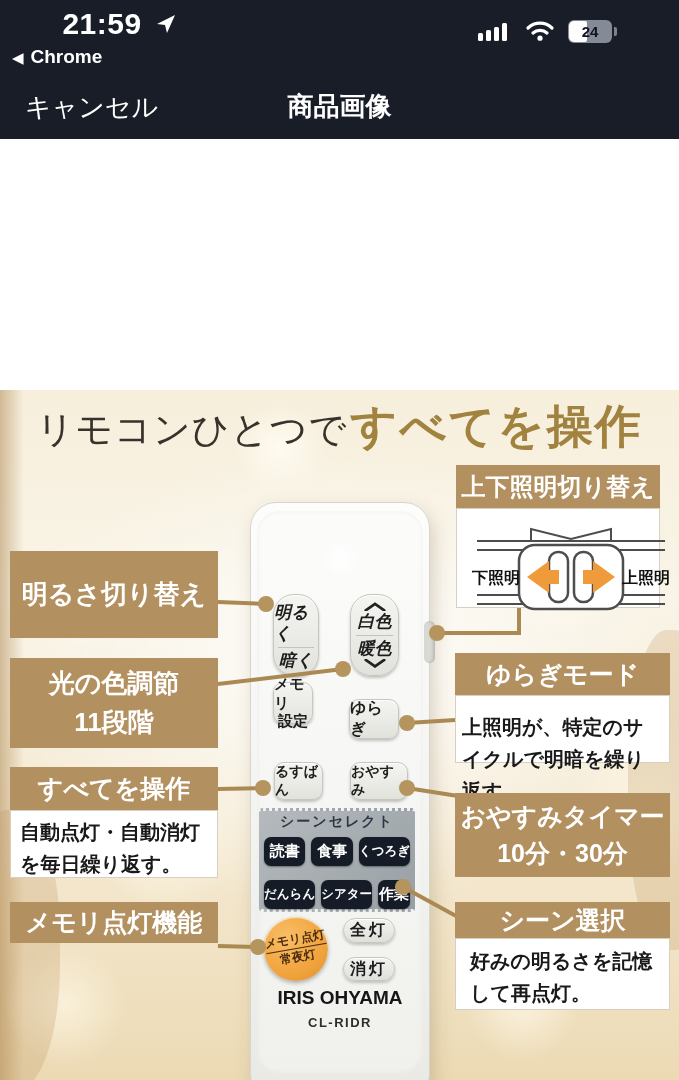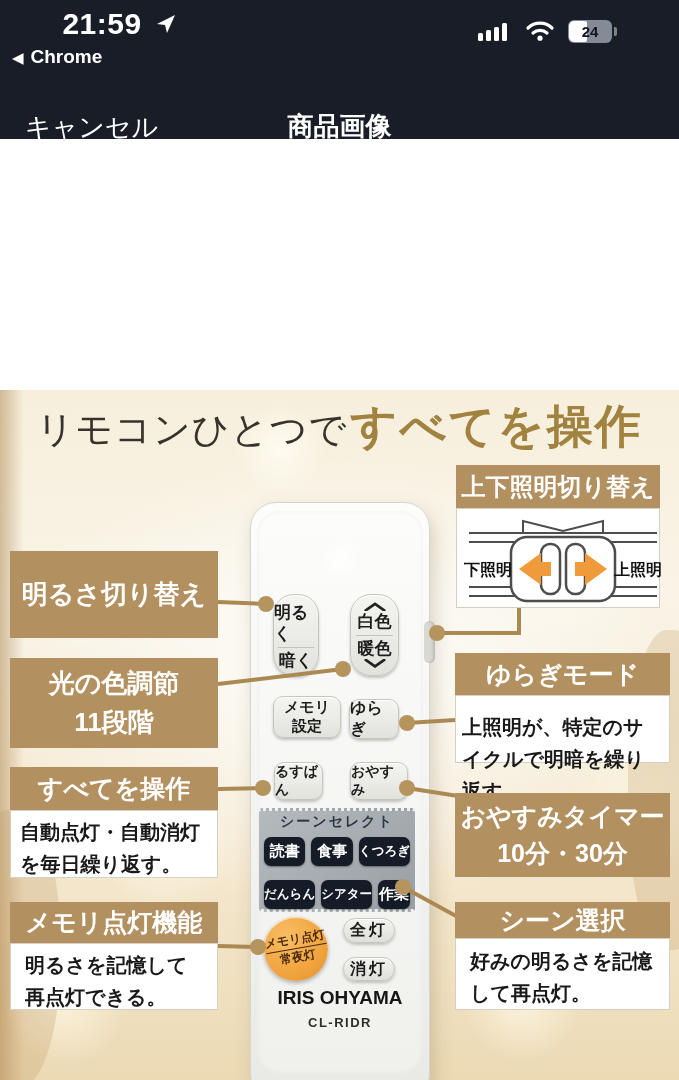--- a/index.html
+++ b/index.html
@@ -16,21 +16,21 @@
   .back-label{font-size:19px;font-weight:700;}
   .sb-icons{position:absolute;right:0;top:18px;left:0;height:28px;}
   .cell{position:absolute;left:478px;top:5px;display:flex;align-items:flex-end;gap:3px;height:18px;}
   .cell i{display:block;width:5px;background:#fff;border-radius:1.5px;}
   .wifi{position:absolute;left:525px;top:2px;}
   .batt{position:absolute;left:568px;top:2px;width:44px;height:23px;background:#858b96;border-radius:6px;}
   .batt-fill{position:absolute;left:1px;top:1px;bottom:1px;width:42%;background:#fdfdfd;border-radius:5px 2px 2px 5px;}
   .batt-num{position:absolute;inset:0;display:flex;align-items:center;justify-content:center;
     font-size:15px;font-weight:800;color:#10151d;}
   .batt-nub{position:absolute;right:-5px;top:7px;width:3.5px;height:9px;background:rgba(255,255,255,.45);border-radius:0 2px 2px 0;}
-  .nav-row{position:absolute;left:0;top:84px;width:100%;height:46px;margin-top:20px;}
+  .nav-row{position:absolute;left:0;top:84px;width:100%;height:46px;}
   .nav-cancel{position:absolute;left:25px;top:6px;color:#fff;font-size:26px;font-weight:500;cursor:pointer;}
   .nav-title{position:absolute;left:0;top:5px;width:100%;text-align:center;color:#fff;font-size:26px;font-weight:700;}
 
   
   .gap{position:absolute;left:0;top:139px;width:679px;height:251px;background:#ffffff;}
 
   
   .hero{position:absolute;left:0;top:390px;width:679px;height:690px;overflow:hidden;
     background-image:
       radial-gradient(480px 330px at 50% 42%, rgba(255,255,255,.85), rgba(255,255,255,0) 70%),
@@ -63,21 +63,21 @@
   .remote-face{position:absolute;left:6px;top:8px;right:6px;bottom:12px;border-radius:22px;
     background:linear-gradient(180deg,#fcfcfb,#f0f0ed);box-shadow:inset 0 0 6px rgba(0,0,0,.05);}
   .lens{position:absolute;left:70px;top:36px;width:40px;height:40px;border-radius:50%;
     background:radial-gradient(circle,#ffffff,rgba(255,255,255,0) 75%);}
   .side-bump{position:absolute;right:-6px;top:118px;width:11px;height:42px;border-radius:6px;
     background:#d9d9d4;box-shadow:inset -2px 0 3px rgba(0,0,0,.15);}
   .rbtn{position:absolute;background:linear-gradient(180deg,#f4f4f1,#e2e2dd);
     border:1px solid #c7c7c0;border-radius:10px;box-shadow:0 2px 3px rgba(0,0,0,.22),inset 0 1px 0 #fff;
     display:flex;flex-direction:column;align-items:center;justify-content:center;
     color:#1d1d1d;font-weight:700;box-sizing:border-box;}
-  .rocker{border-radius:21px;justify-content:space-between;padding:7px 0;}
+  .rocker{border-radius:21px;justify-content:space-between;padding:7px 0;font-style:italic;}
   .rocker .lbl{font-size:17px;line-height:1.25;}
   .rocker .lbl.low{border-top:1px solid #c3c3bb;width:80%;text-align:center;padding-top:2px;margin-top:2px;}
   .two-line{font-size:15px;line-height:1.25;}
   .btn-one{font-size:16px;}
 
   .scene-panel{position:absolute;left:8px;top:305px;width:156px;height:104px;border-radius:4px;
     background:linear-gradient(135deg,#b4babd,#99a0a5);
     border-top:3px dotted rgba(255,255,255,.85);border-bottom:3px dotted rgba(255,255,255,.85);
     box-sizing:border-box;padding:1px 5px;}
   .scene-label{text-align:center;color:#2c3644;font-size:14px;font-weight:700;letter-spacing:2px;margin-top:1px;}
@@ -185,21 +185,21 @@
         <svg width="26" height="10" viewBox="0 0 26 10">
             <polyline points="3,9 13,2 23,9" stroke="#222" stroke-width="3" fill="none" stroke-linecap="round"></polyline>
           </svg>
         <span class="lbl">白色</span>
         <span class="lbl low">暖色</span>
         <svg width="26" height="10" viewBox="0 0 26 10">
             <polyline points="3,1 13,8 23,1" stroke="#222" stroke-width="3" fill="none" stroke-linecap="round"></polyline>
           </svg>
       </div>
 
-      <div class="rbtn two-line" style="left:22px;top:193px;width:68px;height:42px;">
+      <div class="rbtn two-line" style="left:22px;top:179px;width:40px;height:42px;">
         <span>メモリ</span>
         <span>設定</span>
       </div>
       <div class="rbtn btn-one" style="left:98px;top:196px;width:50px;height:40px;">ゆらぎ</div>
       <div class="rbtn btn-one" style="left:23px;top:259px;width:49px;height:38px;font-size:14px;">るすばん</div>
       <div class="rbtn btn-one" style="left:99px;top:259px;width:58px;height:38px;font-size:14px;">おやすみ</div>
 
       <div class="scene-panel">
         <div class="scene-label">シーンセレクト</div>
         <div class="scene-row">
@@ -253,24 +253,23 @@
     <div class="co-solid" style="left:10px;top:161px;width:208px;height:87px;font-size:26px;">
       <span>明るさ切り替え</span>
     </div>
     <div class="co-solid" style="left:10px;top:268px;width:208px;height:90px;font-size:26px;">
       <span>光の色調節</span>
       <span>11段階</span>
     </div>
     <div class="co-head" style="left:10px;top:377px;width:208px;height:43px;font-size:25px;">すべてを操作</div>
     <div class="co-body" style="left:10px;top:420px;width:208px;height:68px;font-size:20px;padding:5px 9px;">自動点灯・自動消灯を毎日繰り返す。</div>
     <div class="co-head" style="left:10px;top:512px;width:208px;height:41px;font-size:25px;">メモリ点灯機能</div>
-    <div class="co-body" style="left:10px;top:553px;width:208px;height:67px;font-size:20px;padding:5px 14px;">明るさを記憶して再点灯できる。</div>
 
     <div class="co-head" style="left:456px;top:75px;width:204px;height:43px;font-size:24px;">上下照明切り替え</div>
-    <div class="co-body" style="left:456px;top:118px;width:204px;height:100px;padding:4px;">
+    <div class="co-body" style="left:456px;top:118px;width:204px;height:100px;padding:12px;">
       <svg width="204" height="100" viewBox="0 0 204 100">
         <g stroke="#4d4d4d" stroke-width="2" fill="none">
           <line x1="8" y1="20" x2="196" y2="20"></line>
           <line x1="8" y1="29" x2="196" y2="29"></line>
           <polyline points="62,20 62,8 102,18 142,8 142,20"></polyline>
           <line x1="8" y1="74" x2="196" y2="74"></line>
           <line x1="8" y1="83" x2="196" y2="83"></line>
         </g>
         <rect x="50" y="24" width="104" height="64" rx="16" fill="#ffffff" stroke="#4d4d4d" stroke-width="2.5"></rect>
         <rect x="80" y="31" width="19" height="50" rx="9" fill="#ffffff" stroke="#4d4d4d" stroke-width="2.5"></rect>

